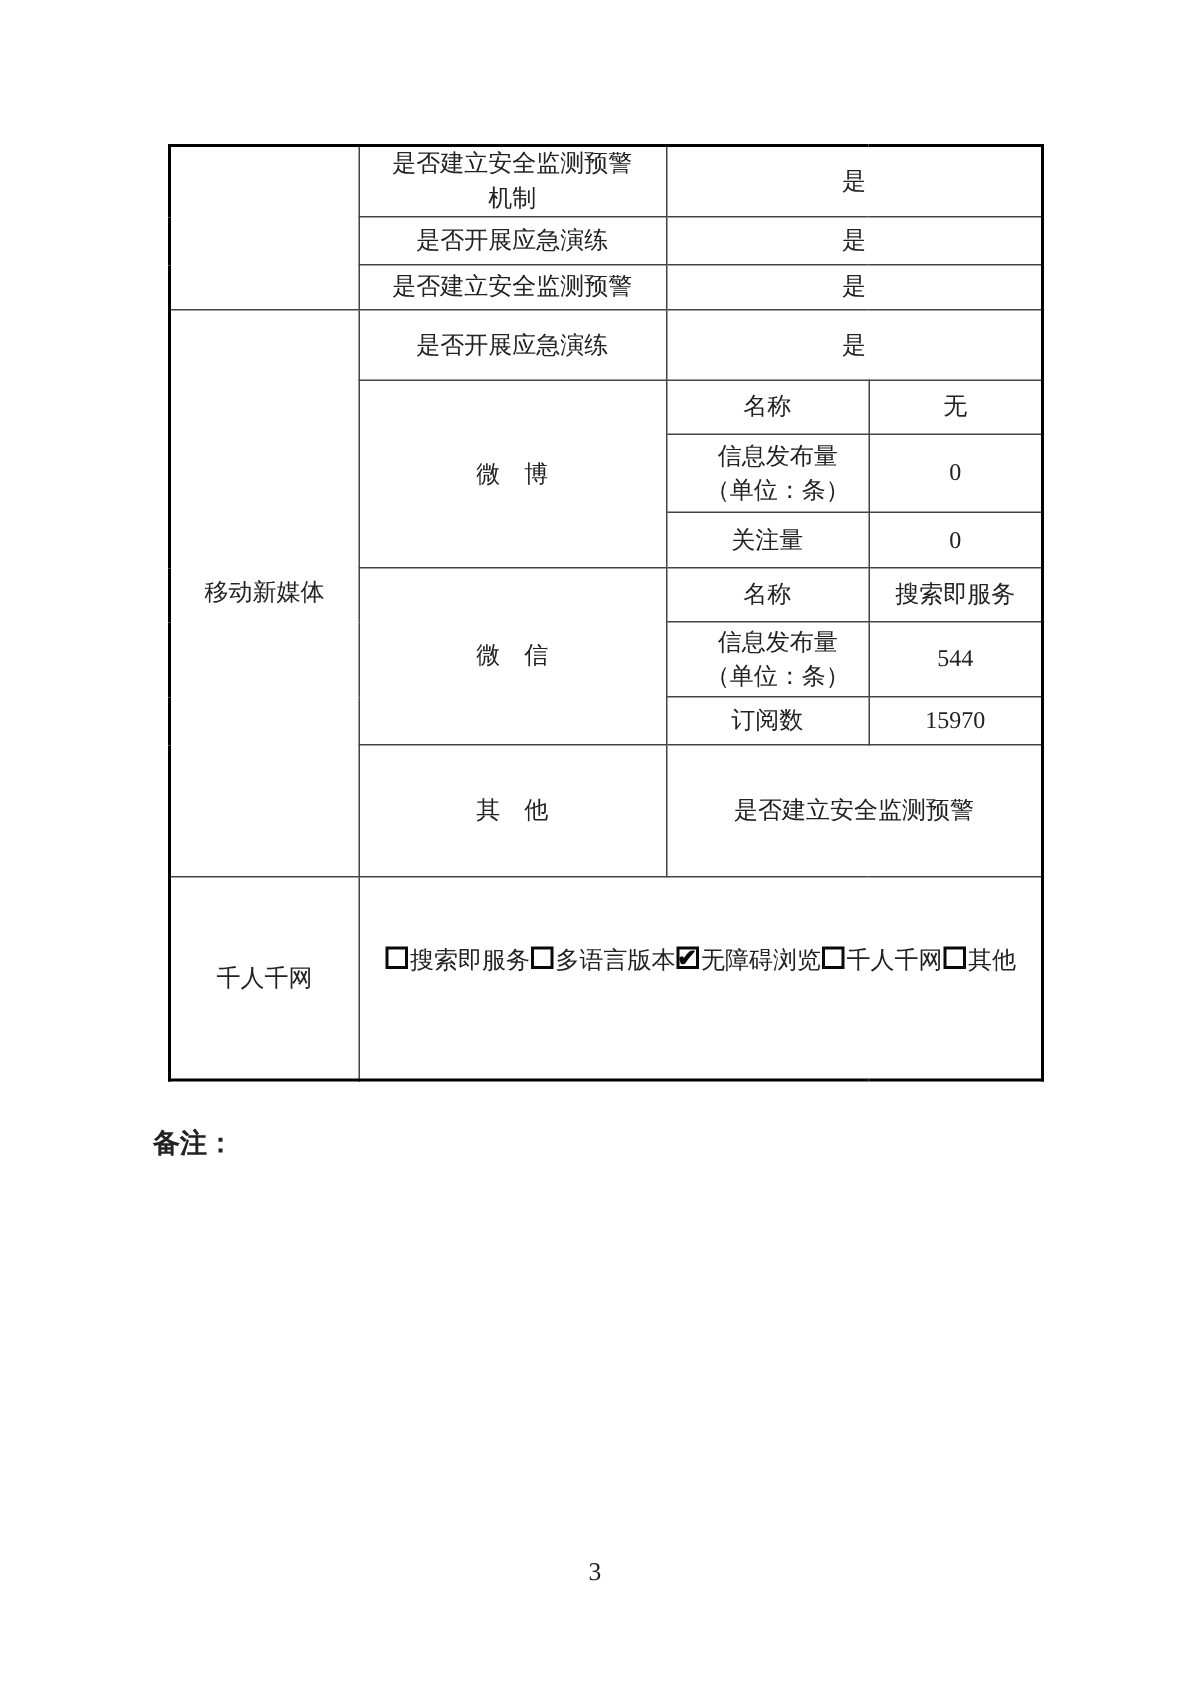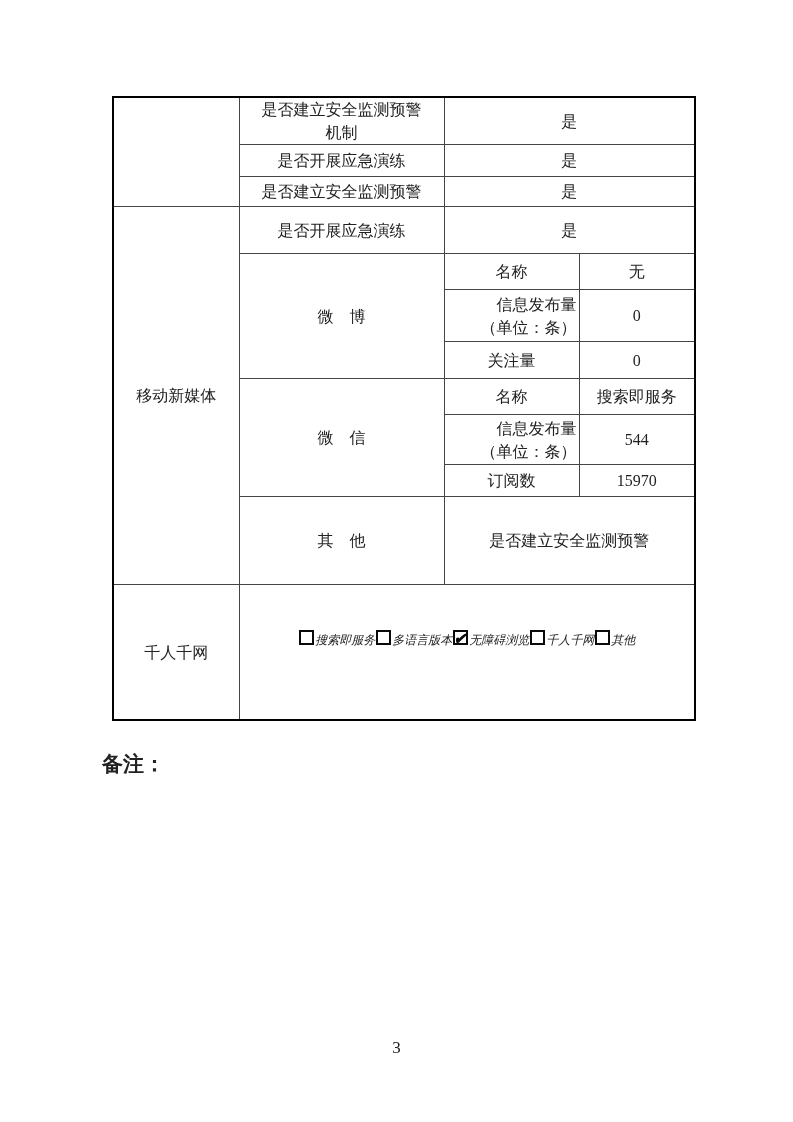--- a/index.html
+++ b/index.html
@@ -23,30 +23,29 @@
     border: 1px solid #454545;
     text-align: center;
     vertical-align: middle;
     font-size: 16px;
     line-height: 1.45;
     padding: 0 2px;
     overflow: hidden;
   }
   td.wrap2 { white-space: pre-line; }
   td.leftpad {
-    text-align: right;
+    text-align: center;
     padding-left: 16px;
     white-space: pre-line;
   }
   .cb-line {
     position: relative;
     top: -12px;
-    font-size: 12px;
+    font-size: 16px;
     white-space: nowrap;
-    font-style: italic;
   }
   .checkbox {
     display: inline-block;
     width: 11px; height: 11px;
     border: 2px solid #0a0a0a;
     background: #ffffff;
     vertical-align: -1px;
     margin: 0 1px;
     position: relative;
   }
@@ -54,21 +53,21 @@
     content: "✔";
     position: absolute;
     left: -2px; top: -5px;
     font-size: 16px;
     font-weight: bold;
     color: #0a0a0a;
   }
   .remark {
     position: absolute;
     left: 102px; top: 750px;
-    font-size: 21px;
+    font-size: 18px;
     font-weight: bold;
     font-family: "Liberation Serif", "DejaVu Serif", serif;
   }
   .pageno {
     position: absolute;
     left: 0; top: 1038px;
     width: 100%;
     text-align: center;
     font-size: 17px;
   }

